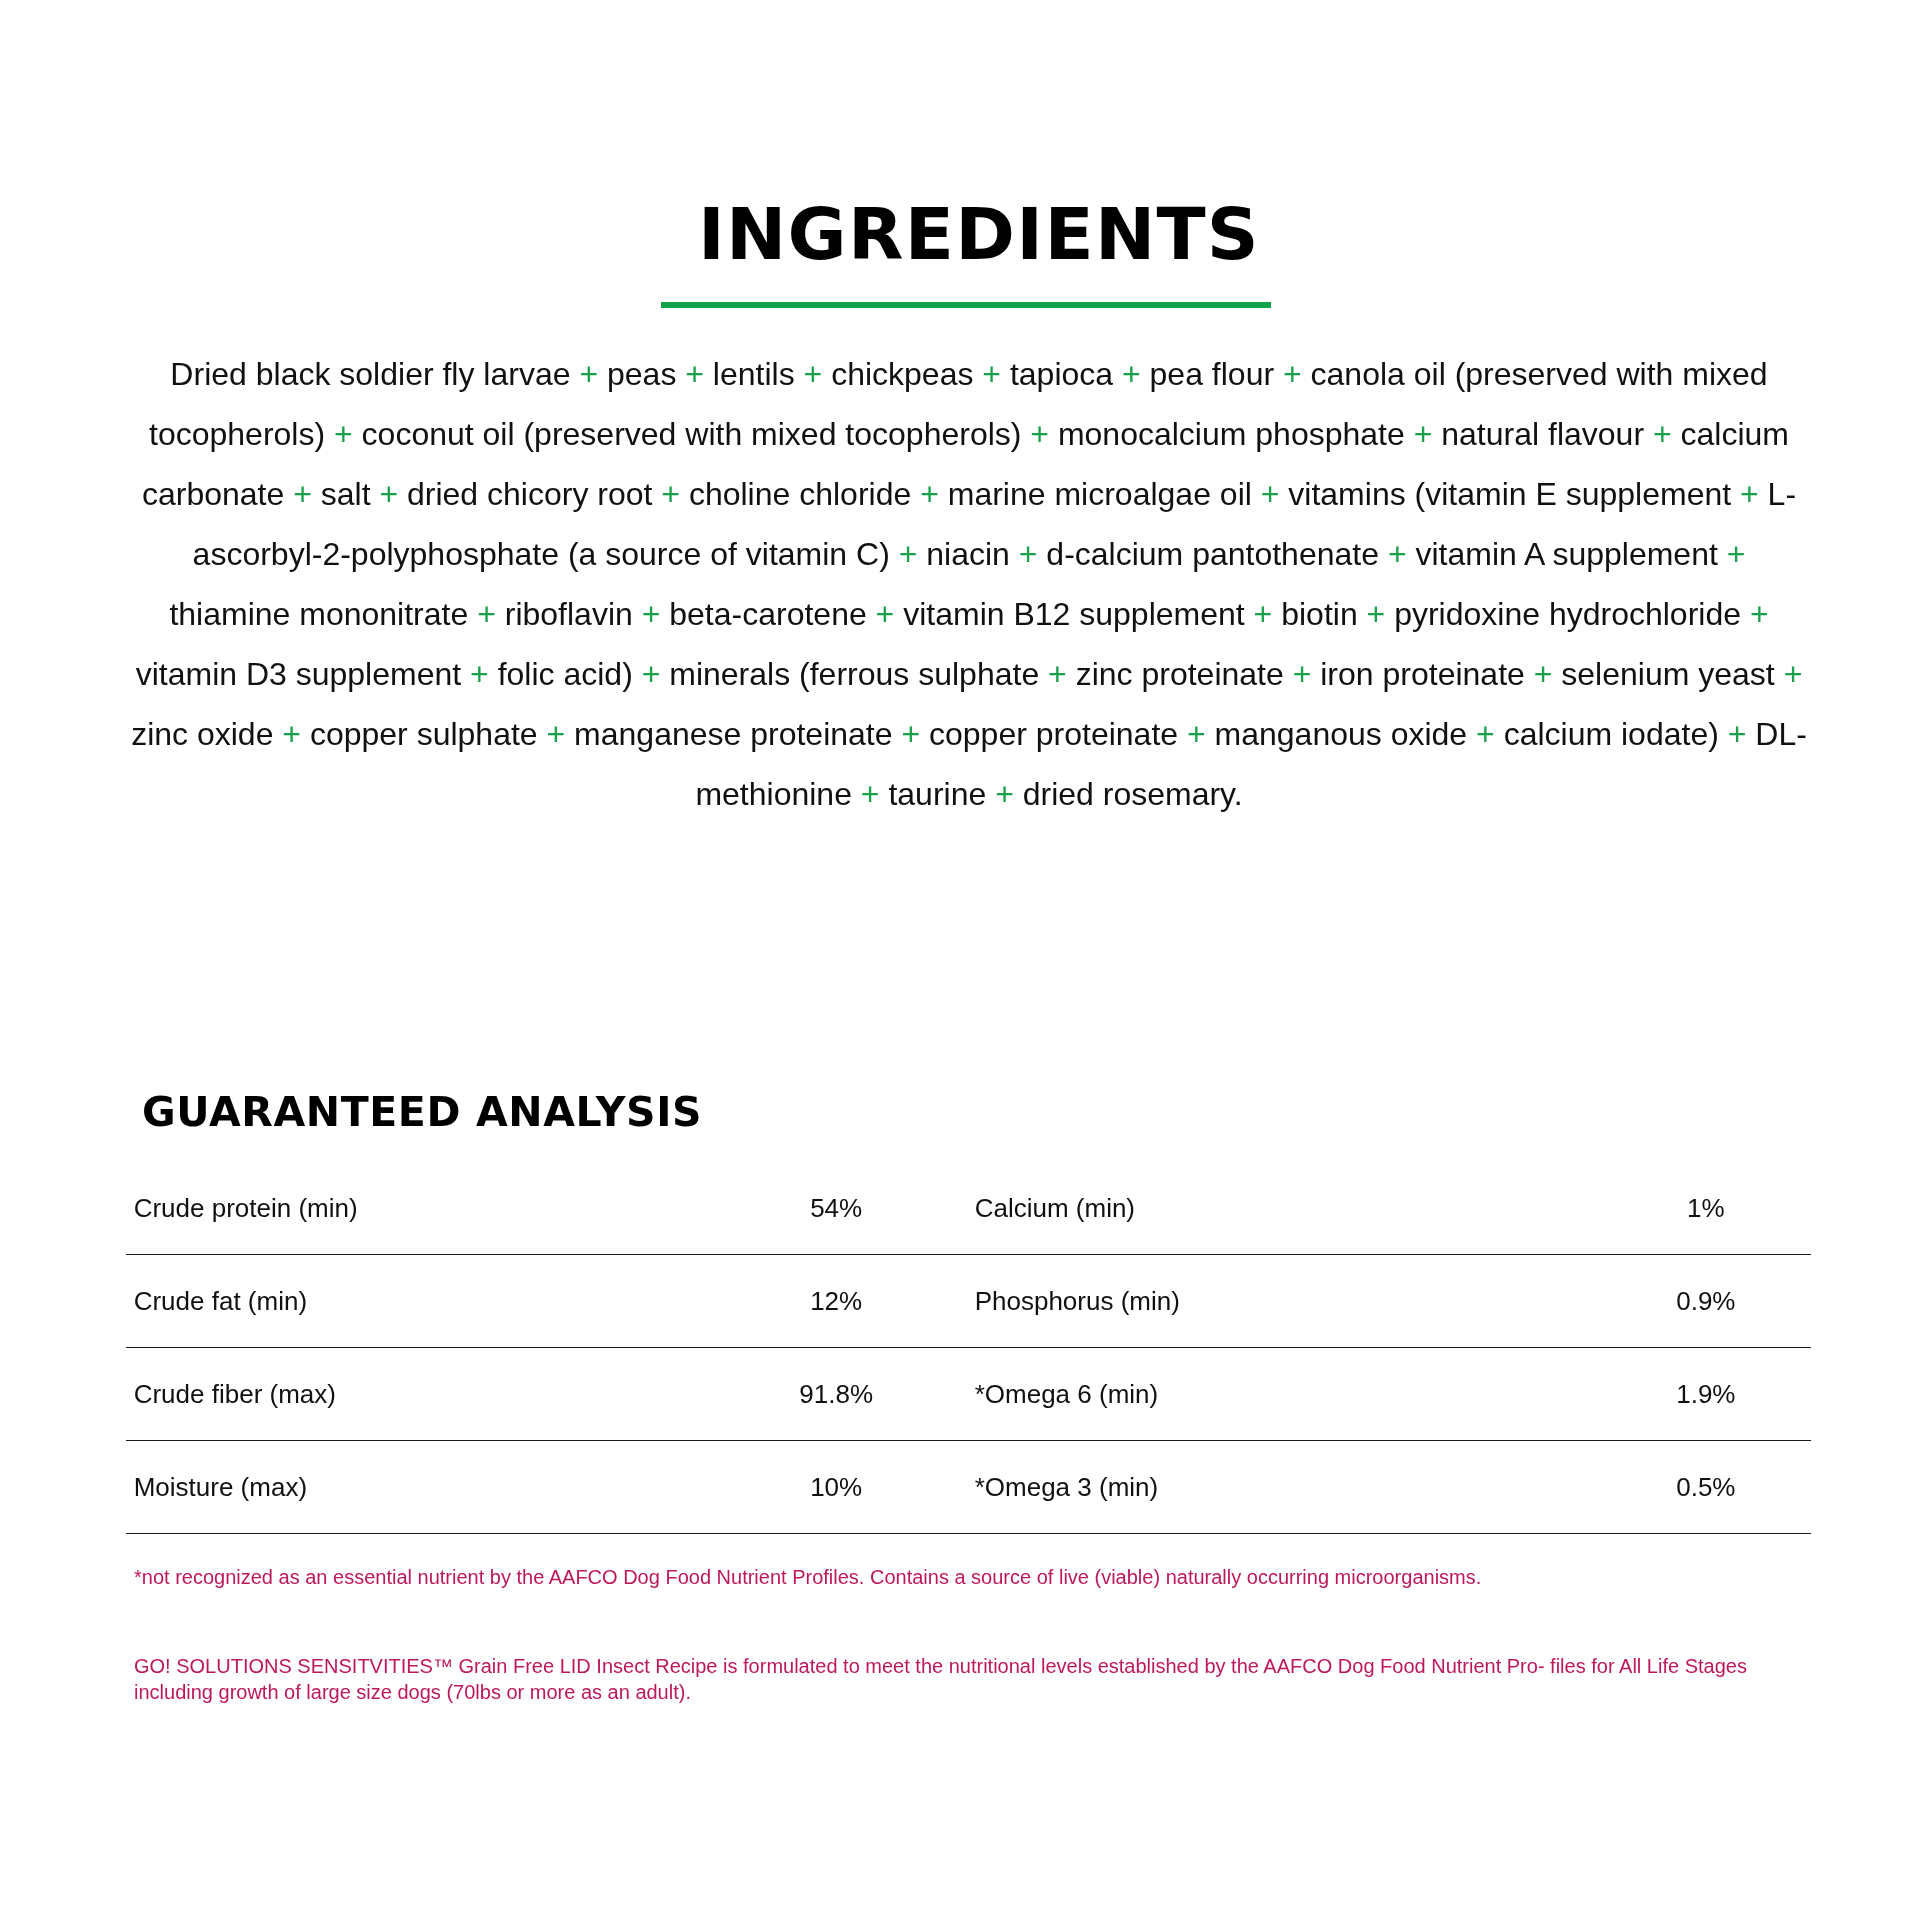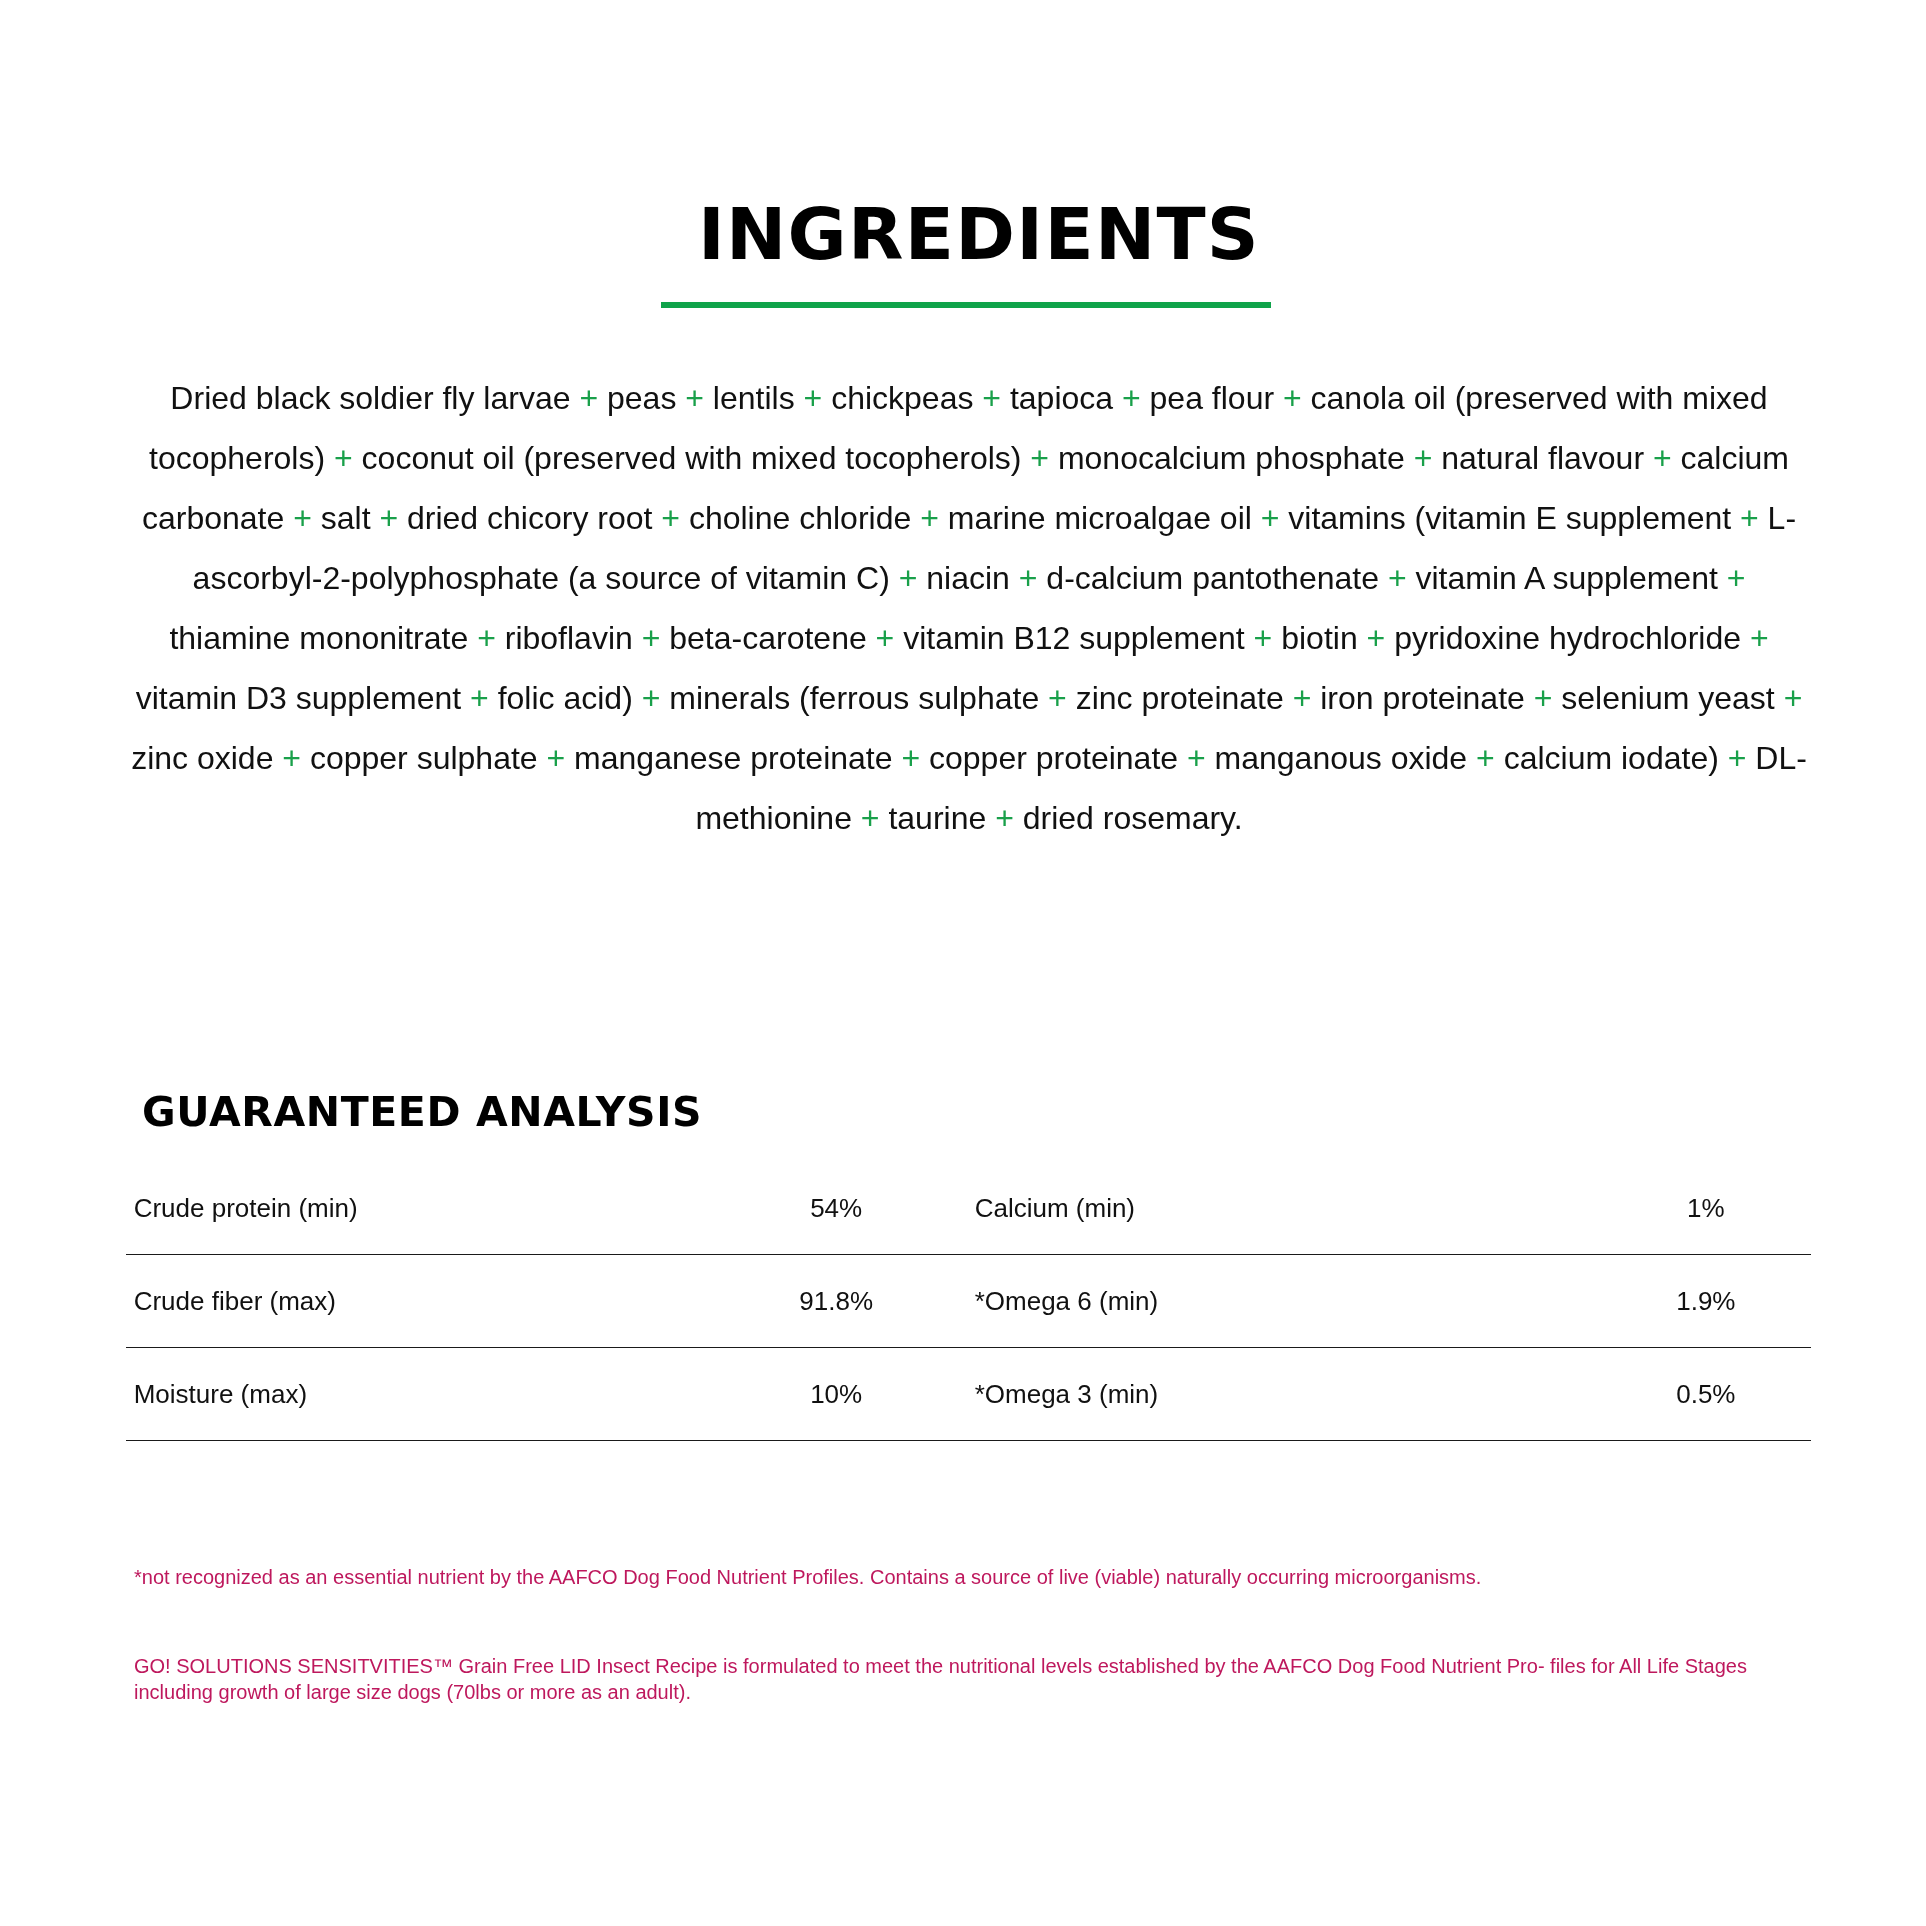--- a/index.html
+++ b/index.html
@@ -32,21 +32,21 @@
     .title-rule {
       position: absolute;
       top: 302px;
       left: 661px;
       width: 610px;
       height: 5.8px;
       background: #0fa34a;
     }
     .ingredients-text {
       position: absolute;
-      top: 368px;
+      top: 344px;
       left: 128px;
       width: 1682px;
       text-align: center;
       font-family: "Liberation Sans", "DejaVu Sans", sans-serif;
       font-size: 32px;
       line-height: 60px;
       color: #111111;
       margin: 0;
     }
     .ingredients-text .sep {
@@ -112,20 +112,26 @@
 
 <table class="analysis-table">
   <tbody>
     <tr>
       <td class="label c1">Crude protein (min)</td>
       <td class="v1">54%</td>
       <td class="c2">Calcium (min)</td>
       <td class="v2">1%</td>
     </tr>
     <tr>
+      <td class="label c1">Crude fat (min)</td>
+      <td class="v1">12%</td>
+      <td class="c2">Phosphorus (min)</td>
+      <td class="v2">0.9%</td>
+    </tr>
+    <tr>
       <td class="label c1">Crude fiber (max)</td>
       <td class="v1">91.8%</td>
       <td class="c2">*Omega 6 (min)</td>
       <td class="v2">1.9%</td>
     </tr>
     <tr>
       <td class="label c1">Moisture (max)</td>
       <td class="v1">10%</td>
       <td class="c2">*Omega 3 (min)</td>
       <td class="v2">0.5%</td>

